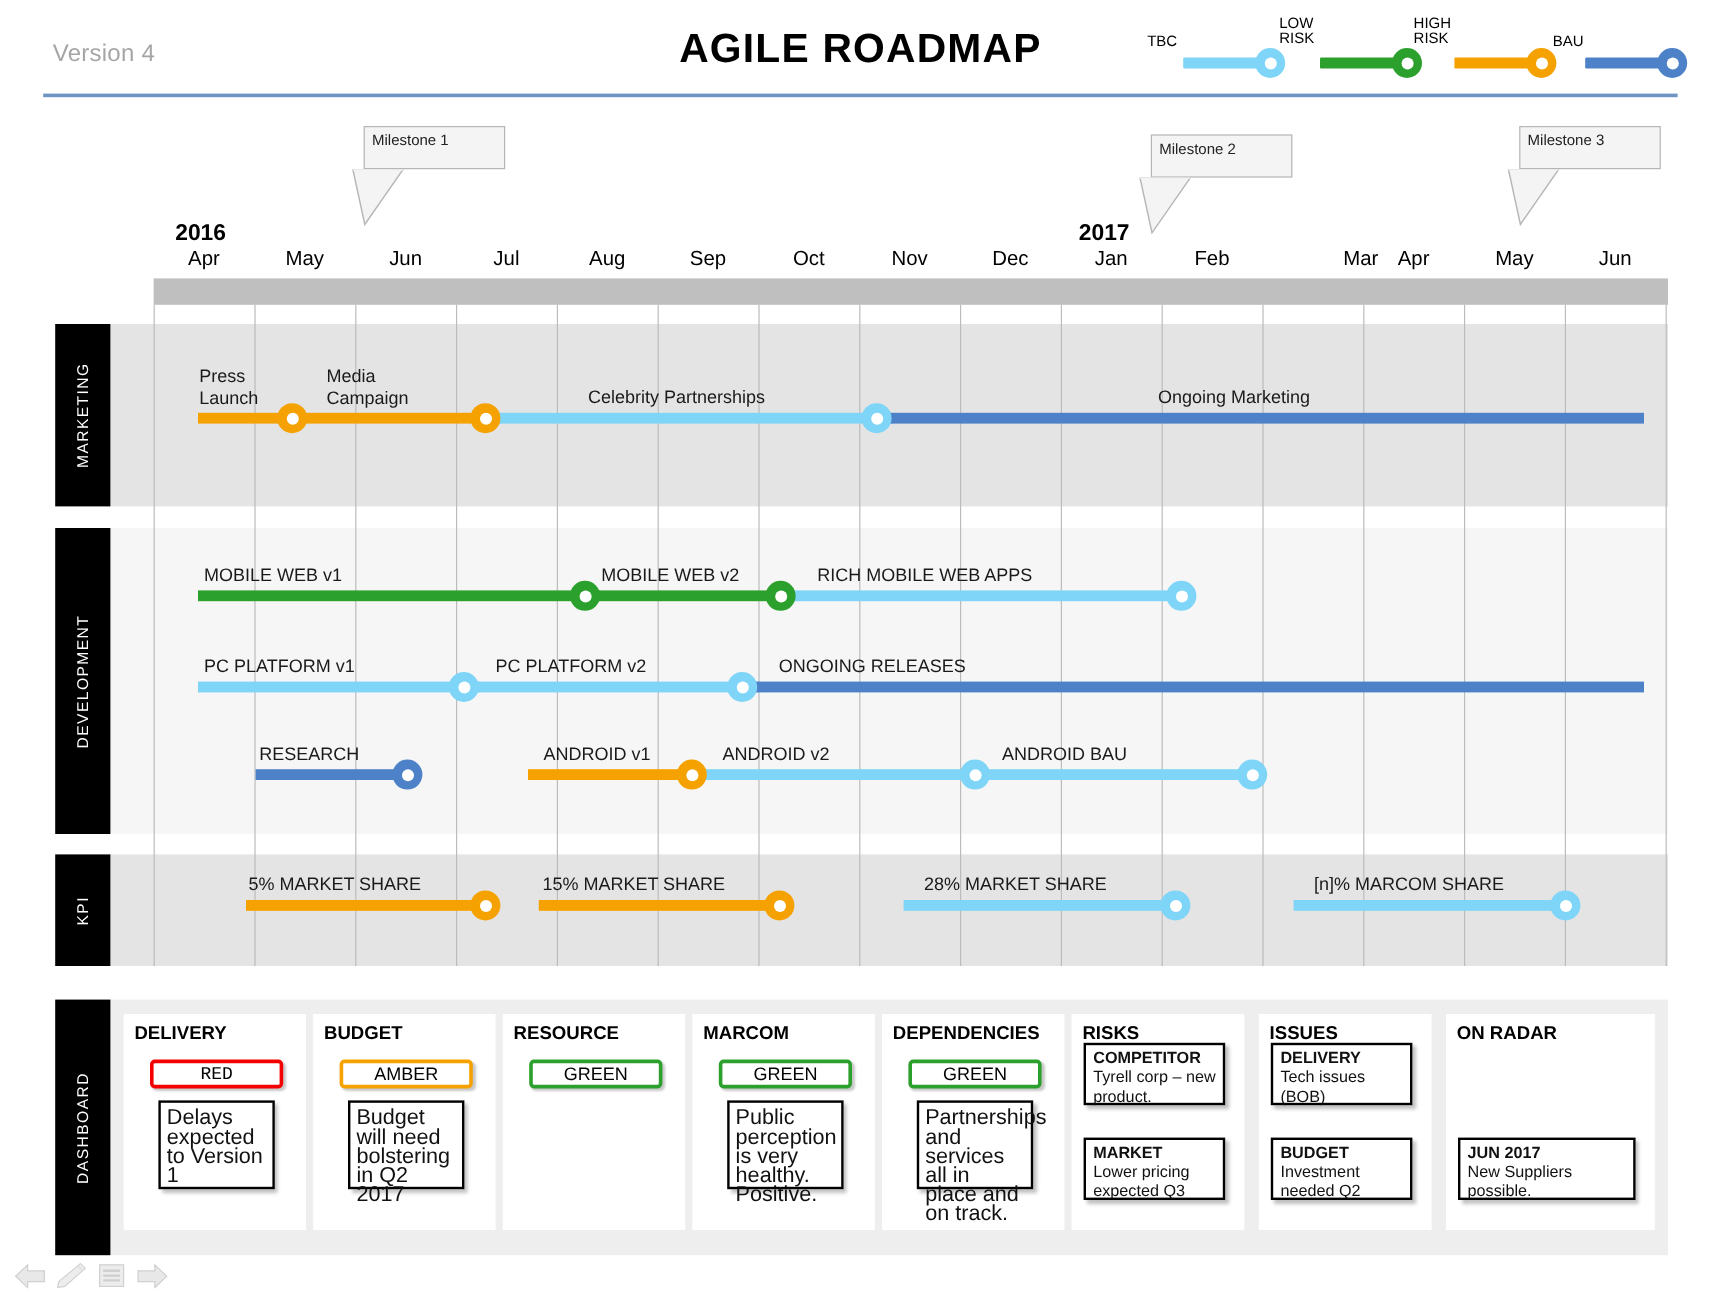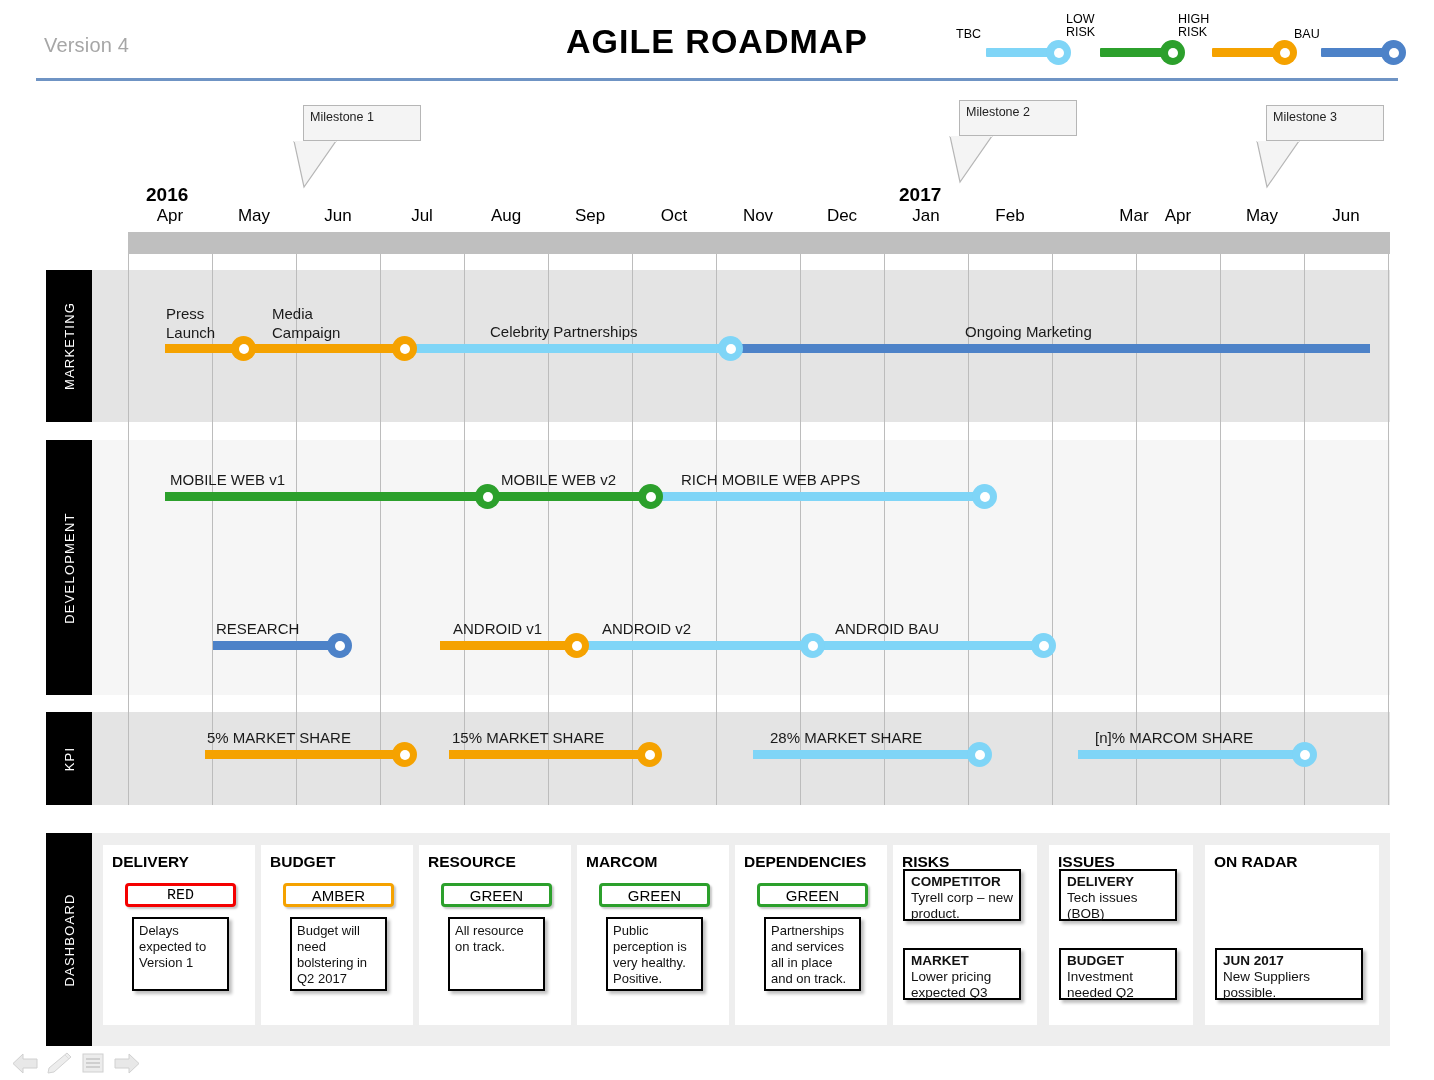--- a/index.html
+++ b/index.html
@@ -118,21 +118,21 @@
   .dcard-title { font-size: 15.5px; font-weight: bold; color: #000; }
   .rag {
     position: absolute; left: 22px; top: 38px; width: 111px; height: 24px;
     border: 3px solid #000; background: #fff; border-radius: 4px;
     font-size: 15px; text-align: center; line-height: 19px; color: #000;
     box-shadow: 2px 2px 2px rgba(0,0,0,.22);
   }
   .note {
     position: absolute; left: 29px; top: 72px; width: 97px; height: 74px;
     border: 2px solid #000; background: #fff; padding: 4px 3px 0 5px;
-    font-size: 13px; line-height: 16px; color: #111;
+    font-size: 18px; line-height: 16px; color: #111;
     box-shadow: 3px 3px 3px rgba(0,0,0,.25);
   }
   .ncard {
     position: absolute; border: 2.5px solid #000; background: #fff;
     padding: 3px 4px 2px 6px; font-size: 13.5px; line-height: 16px; color: #111;
     box-shadow: 3px 3px 3px rgba(0,0,0,.25);
   }
   .ncard b { font-weight: bold; }
 
   
@@ -185,21 +185,21 @@
   </div>
 
   <div class="milestone" style="left:292px;top:105px;">
     <div class="ms-box">Milestone 1</div>
     <svg class="ms-tail" viewBox="0 0 70 48">
       <polygon points="2,0 44,0 12,46" fill="#f4f4f4" stroke="#b6b6b6" stroke-width="1.2"></polygon>
       <line x1="2" y1="0" x2="44" y2="0" stroke="#f4f4f4" stroke-width="2"></line>
     </svg>
   </div>
 
-  <div class="milestone" style="left:948px;top:100px;">
+  <div class="milestone" style="left:948px;top:112px;">
     <div class="ms-box">Milestone 2</div>
     <svg class="ms-tail" viewBox="0 0 70 48">
       <polygon points="2,0 44,0 12,46" fill="#f4f4f4" stroke="#b6b6b6" stroke-width="1.2"></polygon>
       <line x1="2" y1="0" x2="44" y2="0" stroke="#f4f4f4" stroke-width="2"></line>
     </svg>
   </div>
 
   <div class="milestone" style="left:1211px;top:105px;margin-left:44px;">
     <div class="ms-box">Milestone 3</div>
     <svg class="ms-tail" viewBox="0 0 70 48">
@@ -300,20 +300,36 @@
       </div>
     <div class="node" style="left:972px;background:#7fd5f7;">
         <i></i>
       </div>
 
     <div class="tlabel caps" style="left:170px;top:-13px;">MOBILE WEB v1</div>
     <div class="tlabel caps" style="left:501px;top:-13px;">MOBILE WEB v2</div>
     <div class="tlabel caps" style="left:681px;top:-13px;">RICH  MOBILE WEB APPS</div>
   </div>
 
+  <div class="track" style="left:0;top:560px;width:1434px;height:26px;">
+    <div class="seg" style="left:165px;width:235px;background:#7fd5f7;"></div>
+    <div class="seg" style="left:386px;width:248px;background:#7fd5f7;"></div>
+    <div class="seg" style="left:620px;width:750px;background:#4d82c8;"></div>
+
+    <div class="node" style="left:374px;background:#7fd5f7;">
+        <i></i>
+      </div>
+    <div class="node" style="left:606px;background:#7fd5f7;">
+        <i></i>
+      </div>
+
+    <div class="tlabel caps" style="left:170px;top:-13px;">PC PLATFORM v1</div>
+    <div class="tlabel caps" style="left:413px;top:-13px;">PC PLATFORM v2</div>
+    <div class="tlabel caps" style="left:649px;top:-13px;">ONGOING  RELEASES</div>
+  </div>
 
   <div class="track" style="left:16px;top:633px;width:1434px;height:26px;">
     <div class="seg" style="left:197px;width:130px;background:#4d82c8;"></div>
     <div class="seg" style="left:424px;width:140px;background:#f5a200;"></div>
     <div class="seg" style="left:555px;width:245px;background:#7fd5f7;"></div>
     <div class="seg" style="left:792px;width:245px;background:#7fd5f7;"></div>
 
     <div class="node" style="left:311px;background:#4d82c8;">
         <i></i>
       </div>
@@ -371,21 +387,20 @@
 
   <div class="dcard" style="left:261px;width:152px;">
     <div class="dcard-title">BUDGET</div>
     <div class="rag" style="border-color:#f5a200;">AMBER</div>
     <div class="note">Budget will need bolstering in Q2 2017</div>
   </div>
 
   <div class="dcard" style="left:419px;width:152px;">
     <div class="dcard-title">RESOURCE</div>
     <div class="rag" style="border-color:#2ca02c;">GREEN</div>
-    <div class="note">All resource on track.</div>
   </div>
 
   <div class="dcard" style="left:577px;width:152px;">
     <div class="dcard-title">MARCOM</div>
     <div class="rag" style="border-color:#2ca02c;">GREEN</div>
     <div class="note">Public perception is very healthy. Positive.</div>
   </div>
 
   <div class="dcard" style="left:735px;width:152px;">
     <div class="dcard-title">DEPENDENCIES</div>

